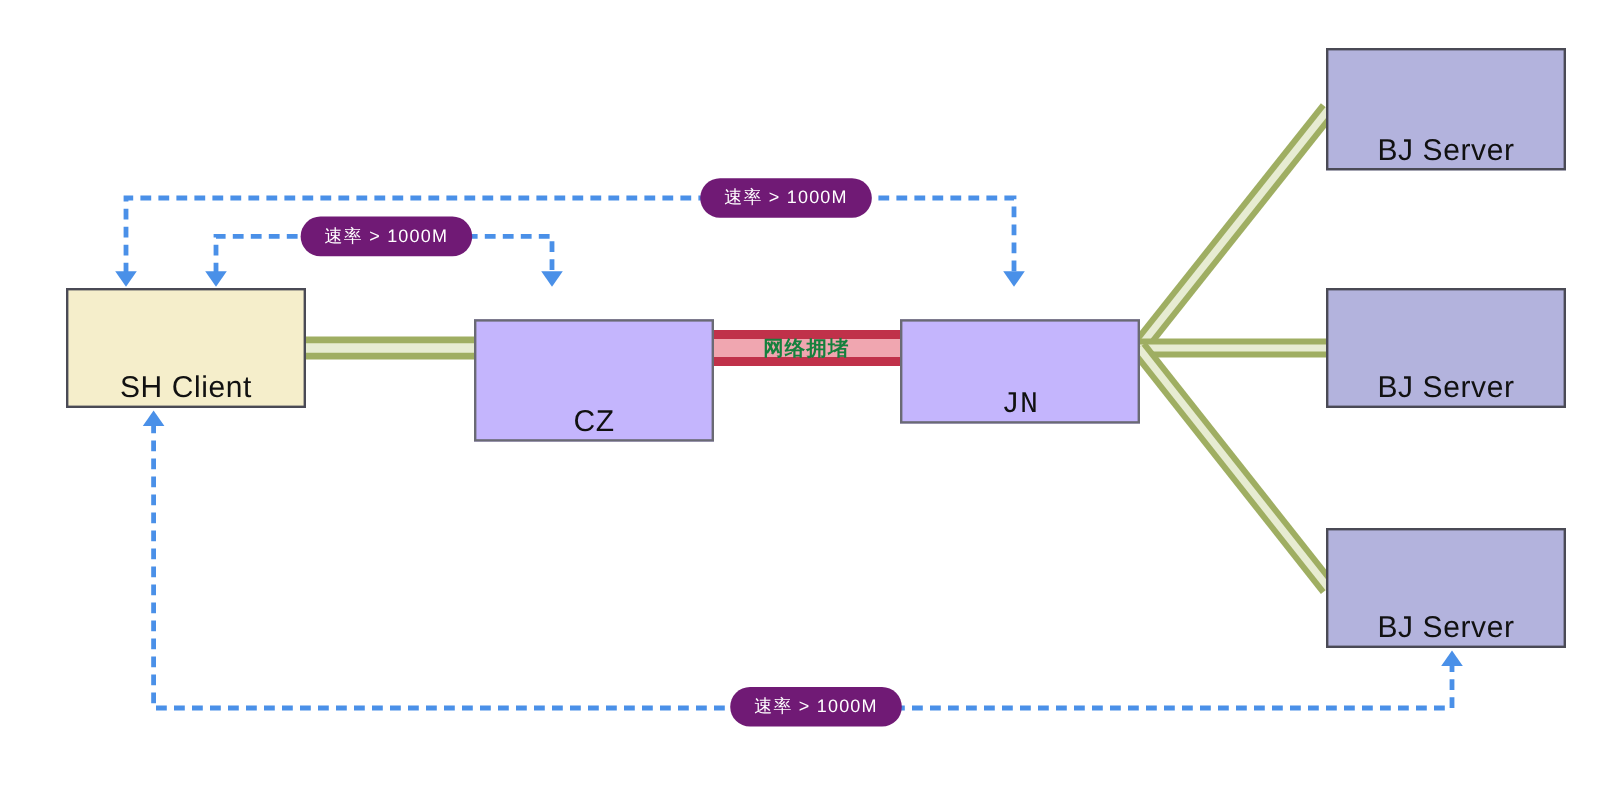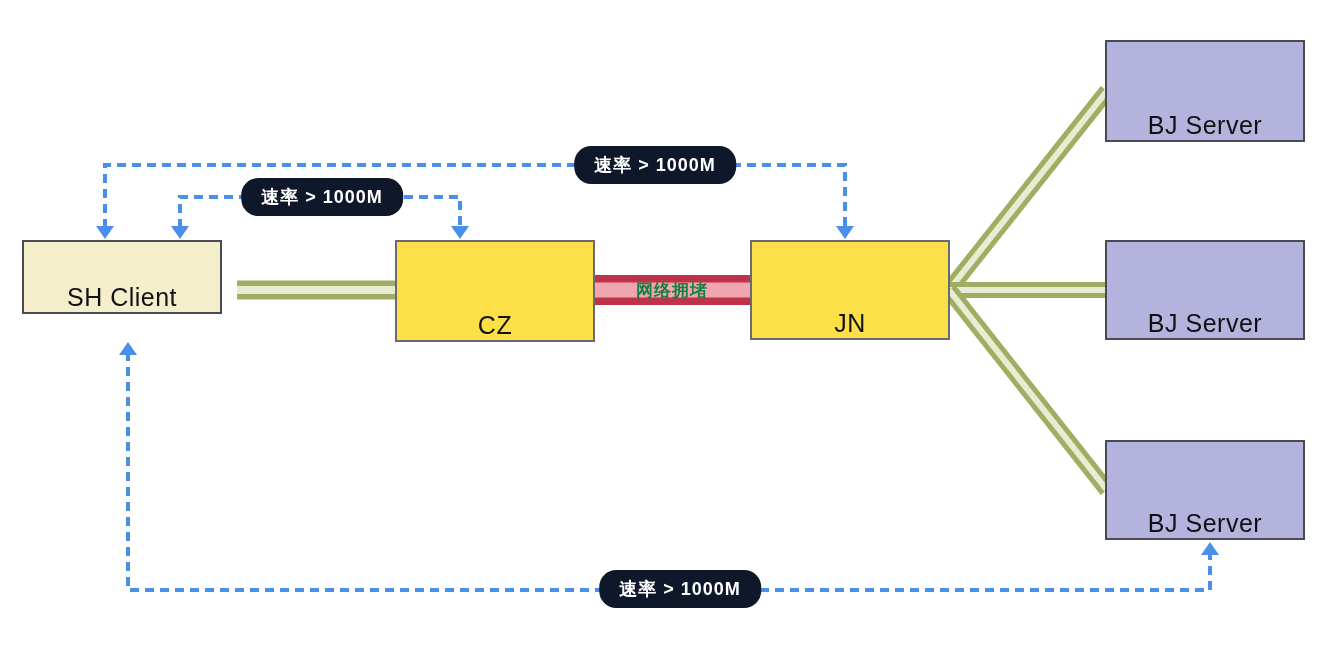--- a/index.html
+++ b/index.html
@@ -30,31 +30,31 @@
     align-items: flex-end;
     justify-content: center;
     box-sizing: border-box;
     border: 2px solid #4a4a55;
     font-size: 25px;
     font-weight: 500;
     color: #111111;
     letter-spacing: 0.5px;
   }
   .node.client  { background: #f5eecb; }
-  .node.router  { background: #fde047; border-color: #6a6a74; }
+  .node.router  { background: #c4b5fd; border-color: #6a6a74; margin-top: 26px; }
   .node.server  { background: #b3b3dd; }
 
   .pill {
     position: absolute;
     z-index: 3;
     transform: translate(-50%, -50%);
-    background: #0f172a;
+    background: #701a75;
     color: #ffffff;
-    font-size: 18px;
-    font-weight: 700;
+    font-size: 15px;
+    font-weight: 400;
     padding: 7px 20px;
     border-radius: 17px;
     white-space: nowrap;
     letter-spacing: 1px;
   }
   .congestion-label {
     position: absolute;
     z-index: 3;
     transform: translate(-50%, -50%);
     color: #15803d;
@@ -103,29 +103,29 @@
     <g fill="#4a90e8">
       <path d="M 96 226 L 114 226 L 105 239 Z"></path>
       <path d="M 171 226 L 189 226 L 180 239 Z"></path>
       <path d="M 451 226 L 469 226 L 460 239 Z"></path>
       <path d="M 836 226 L 854 226 L 845 239 Z"></path>
       <path d="M 119 355 L 137 355 L 128 342 Z"></path>
       <path d="M 1201 555 L 1219 555 L 1210 542 Z"></path>
     </g>
   </svg>
 
-  <div class="node client" style="left:22px; top:240px; width:200px; height:74px;">
+  <div class="node client" style="left:55px; top:240px; width:200px; height:100px;">
     <span>SH Client</span>
   </div>
 
   <div class="node router" style="left:395px; top:240px; width:200px; height:102px;">
     <span>CZ</span>
   </div>
 
-  <div class="node router" style="left:750px; top:240px; width:200px; height:100px;">
+  <div class="node router" style="left:750px; top:240px; width:200px; height:87px;font-family:Liberation Mono, monospace;">
     <span>JN</span>
   </div>
 
   <div class="node server" style="left:1105px; top:40px; width:200px; height:102px;">
     <span>BJ Server</span>
   </div>
 
   <div class="node server" style="left:1105px; top:240px; width:200px; height:100px;">
     <span>BJ Server</span>
   </div>

